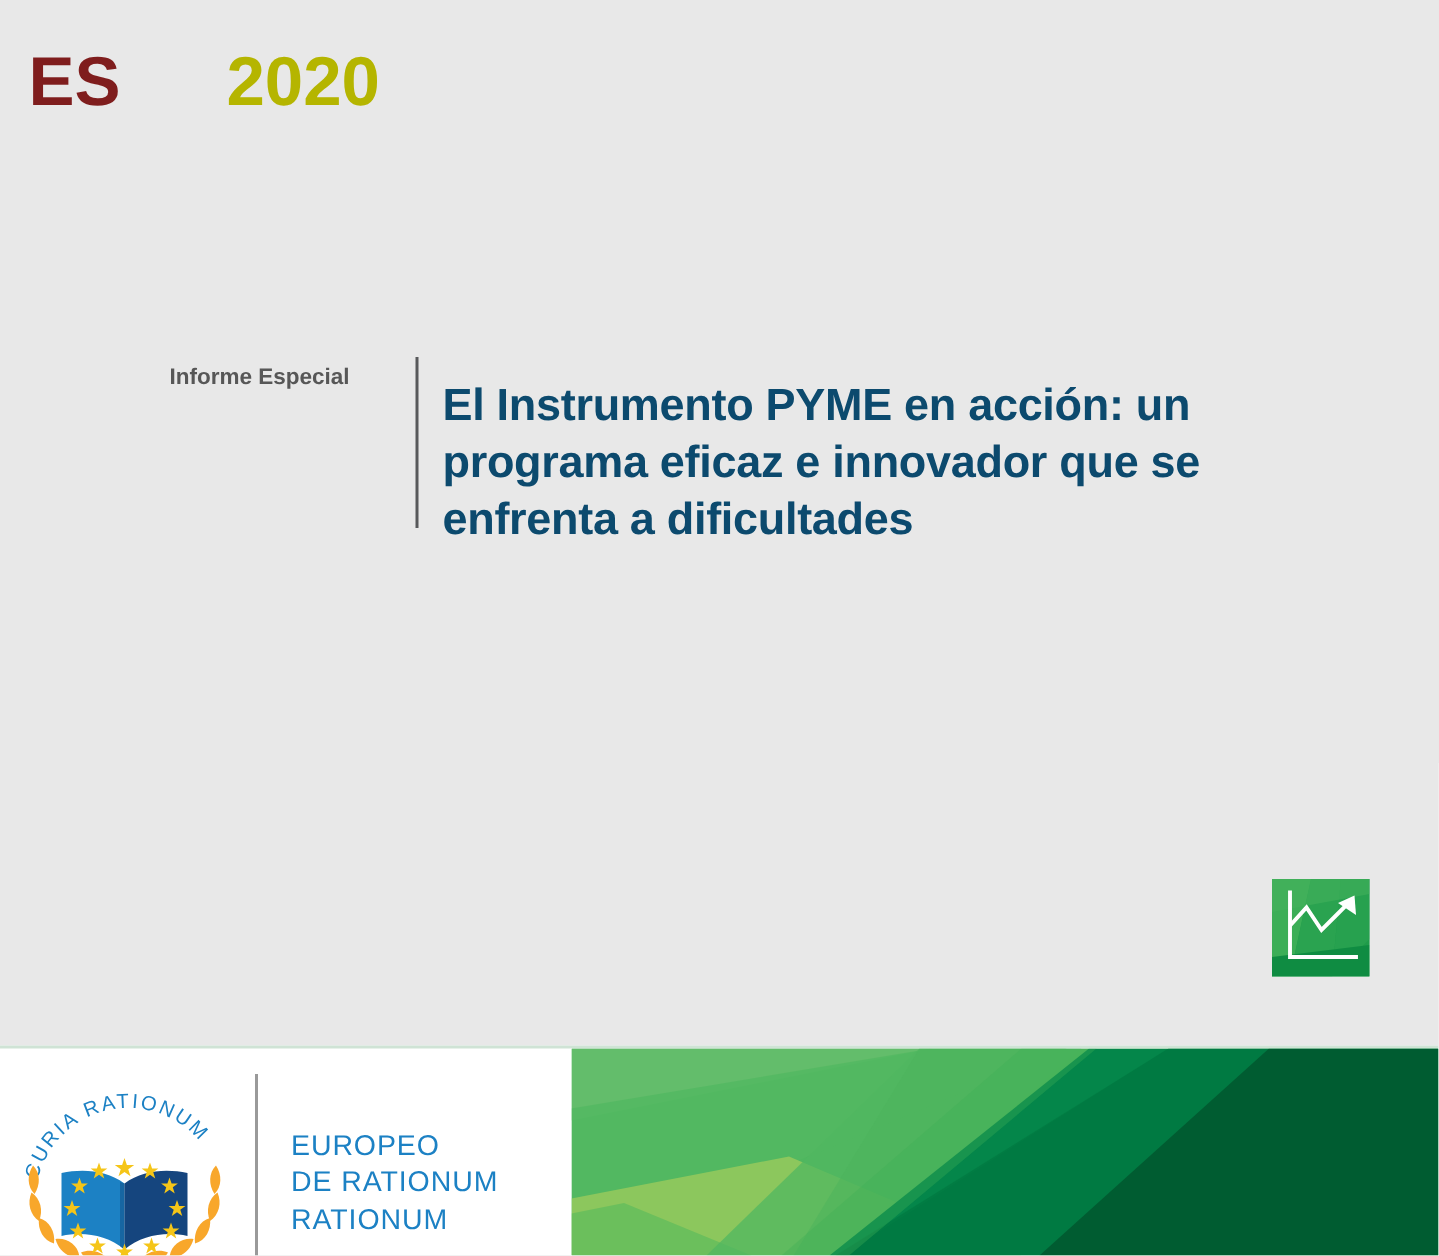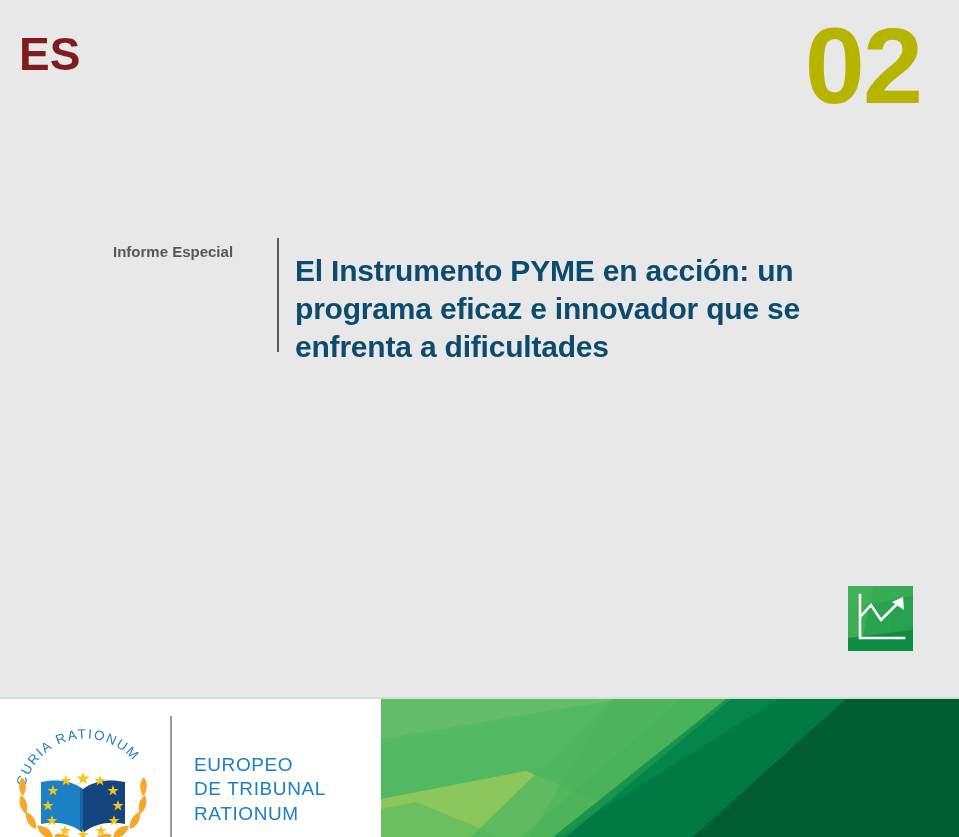--- a/index.html
+++ b/index.html
@@ -158,22 +158,22 @@
   }
   .footer-graphic svg { display: block; }
 </style>
 </head>
 <body>
 
 <div class="cover">
 
   <div class="lang-code">ES</div>
 
-
-  <div class="report-number">02</div>
+  <div class="year">2020</div>
+
 
   <div class="title-block">
     <div class="kicker">Informe Especial</div>
     <div class="title-rule"></div>
     <div class="main-title">El Instrumento PYME en acción: un programa eficaz e innovador que se enfrenta a dificultades</div>
   </div>
 
   <div class="icon-tile">
     <svg width="65" height="65" viewBox="0 0 65 65" aria-hidden="true">
       <rect x="0" y="0" width="65" height="65" fill="#1f9c4a"></rect>
@@ -237,21 +237,21 @@
           <polygon points="93,116 94.4,120 98.6,120 95.2,122.5 96.5,126.6 93,124.1 89.5,126.6 90.8,122.5 87.4,120 91.6,120"></polygon>
           <polygon points="75,120 76.4,124 80.6,124 77.2,126.5 78.5,130.6 75,128.1 71.5,130.6 72.8,126.5 69.4,124 73.6,124"></polygon>
         </g>
       </svg>
     </div>
 
     <div class="logo-divider"></div>
 
     <div class="org-name">
       <div>EUROPEO</div>
-      <div>DE TRIBUNAL</div>
+      <div>DE RATIONUM</div>
       <div>RATIONUM</div>
     </div>
 
     <div class="footer-graphic">
       <svg width="578" height="138" viewBox="0 0 578 138" preserveAspectRatio="none" aria-hidden="true">
         <rect x="0" y="0" width="578" height="138" fill="#4fb75f"></rect>
         <polygon points="0,0 578,0 578,138 0,138" fill="#4fb75f"></polygon>
         <polygon points="0,0 240,0 0,48" fill="#63bd6b"></polygon>
         <polygon points="0,40 240,0 330,0 0,138" fill="#52b861" opacity="0.85"></polygon>
         <polygon points="0,100 145,72 300,138 0,138" fill="#8cc75d"></polygon>

